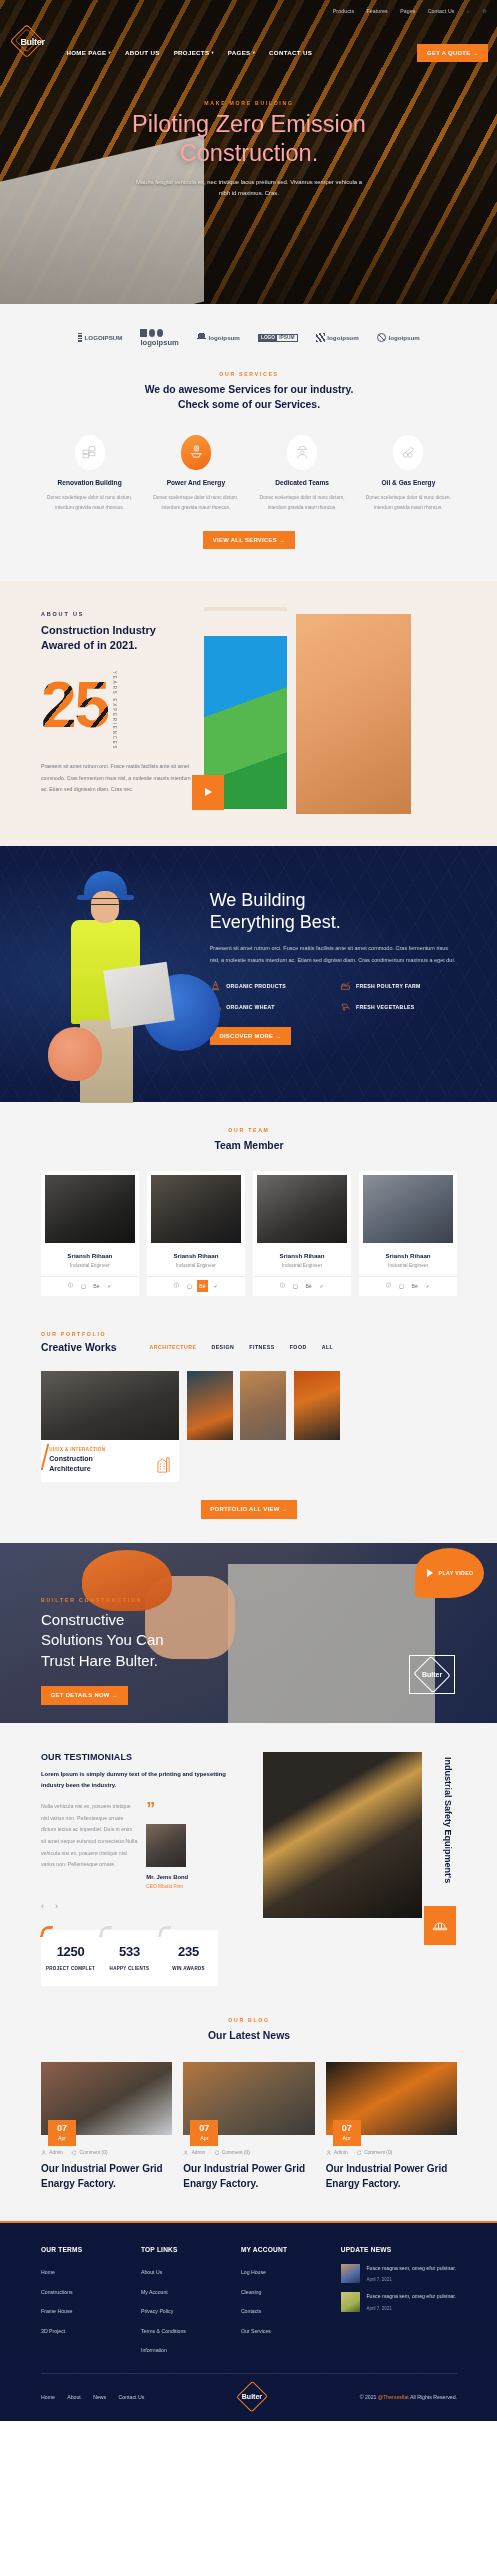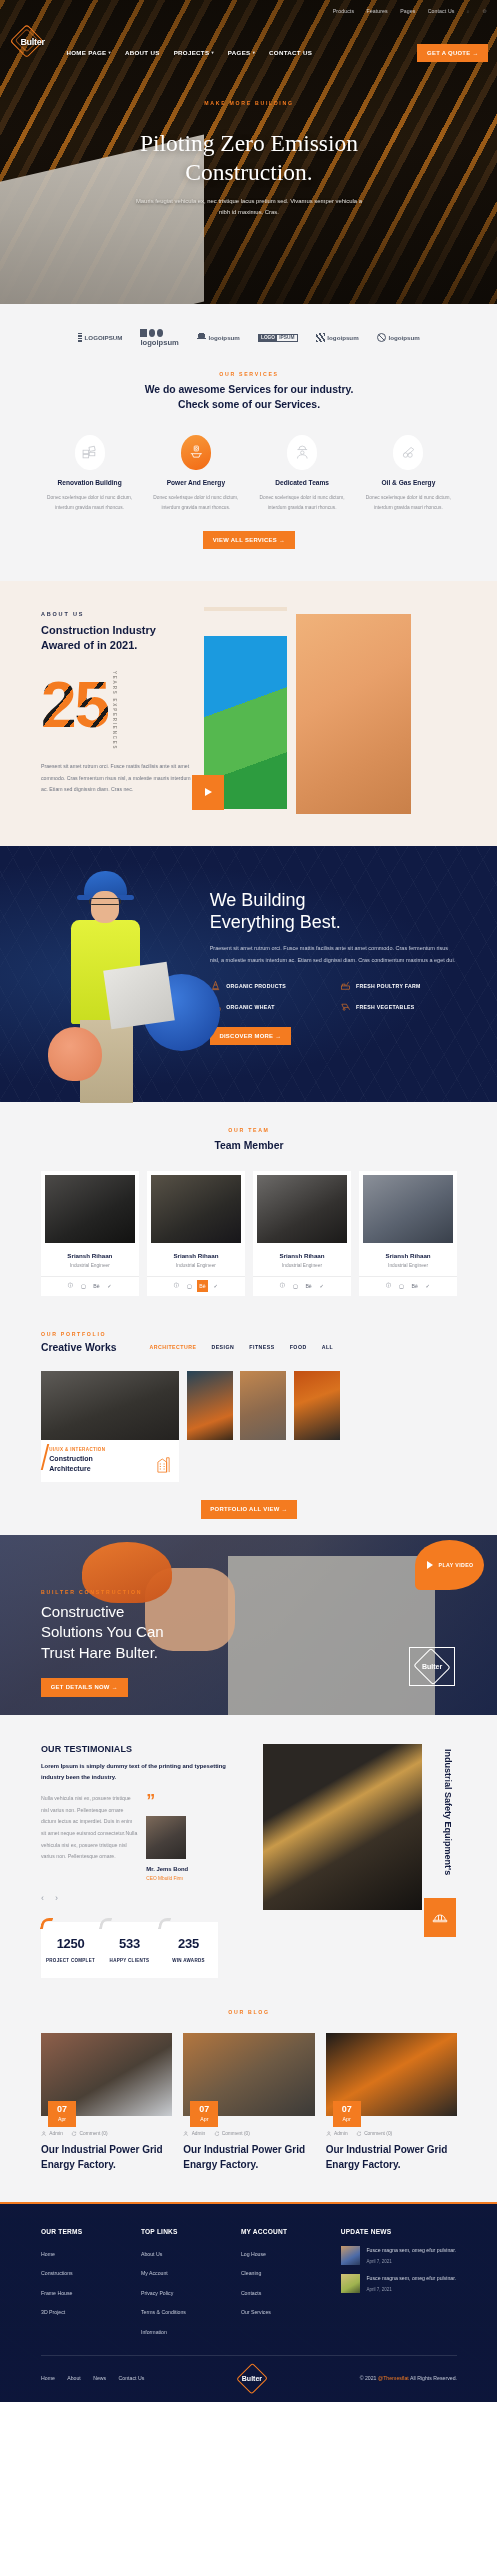--- a/index.html
+++ b/index.html
@@ -102,25 +102,24 @@
   .hero-body {
     position: relative; z-index: 4;
     text-align: center;
     padding-top: 43px;
   }
   .eyebrow {
     color: #f47b20; font-size: 5.2px; font-weight: 700;
     letter-spacing: 1.7px; text-transform: uppercase;
   }
   .hero-title {
-    color: #ffffff; font-weight: 400;
+    color: #fca5a5; font-weight: 400;
     font-size: 23.5px; line-height: 1.22;
-    margin-top: 23px;
+    margin-top: 4px;
     text-shadow: 0 1.4px 7px rgba(0,0,0,.45);
-    font-family: Liberation Serif, serif;
   }
   .hero-sub {
     color: #e6e3de; font-size: 5.9px; line-height: 1.9;
     margin: 9.7px auto 0; width: 228px;
     text-shadow: 0 0.7px 2.8px rgba(0,0,0,.6);
   }
 
   
   .logos {
     background: #f4f4f5;
@@ -279,21 +278,21 @@
     display:flex; align-items:center; justify-content:center; gap: 1.4px;
     border-top: 0.7px solid #ececed; margin-top: 8.3px; padding: 2.8px 0 4.1px;
   }
   .tsoc i {
     width: 11.7px; height: 11.7px; display:flex;align-items:center;justify-content:center;
     font-style: normal; font-size: 5.2px; color:#6f7480;
   }
   .tsoc i.on { background:#f47b20; color:#fff; }
 
   
-  .portfolio { background: #f4f4f5; padding: 7px 0 16px; }
+  .portfolio { background: #f4f4f5; padding: 7px 0 24px; }
   .pf-head { display:flex; align-items:flex-end; padding: 0 41px; gap: 18px; }
   .pf-head h2 { font-size: 10.4px; font-weight: 700; margin-top: 4.8px; }
   .pf-filters { display:flex; gap: 15px; margin-bottom: 2.8px; margin-left: 15px; }
   .pf-filters a {
     font-size: 5.2px; font-weight: 700; letter-spacing: 0.5px;
     color: #111a3f; text-decoration: none; text-transform: uppercase;
   }
   .pf-filters a.active { color: #f47b20; }
   .pf-grid { display:flex; gap: 7.6px; padding: 0 41px; margin-top: 18px; align-items: flex-start;}
   .pf-main { width: 138px; position: relative; }
@@ -372,21 +371,21 @@
     font-size: 9px; font-weight: 800; line-height: 1.25; color:#111a3f;
   }
   .tr-hat { position:absolute; right: 1.4px; bottom: 41px; width: 32px; height: 39px;
     background:#f47b20; display:flex;align-items:center;justify-content:center;}
   .tr-hat svg { width: 18px; height: 18px; }
 
   
   .blog { background: #f4f4f5; padding: 9.7px 0 30px; text-align:center; }
   .blog-grid { display:grid; grid-template-columns: repeat(3,1fr); gap: 11px; padding: 0 41px; margin-top: 18px; text-align:left;}
   .bcard { position: relative; }
-  .bimg { height: 83px; position: relative; }
+  .bimg { height: 73px; position: relative; }
   .bi1{background:linear-gradient(150deg,#8e5f4a,#4a4036 55%,#c9cdd2);}
   .bi2{background:linear-gradient(150deg,#b3763f,#6e5a44 50%,#3b3a38);}
   .bi3{background:linear-gradient(150deg,#1c1a19,#d9731a 48%,#2a2724);}
   .bdate {
     position:absolute; left: 7px; bottom: -11px;
     background:#f47b20; color:#fff; width: 28px; padding: 4.1px 0 4.8px; text-align:center;
   }
   .bdate .d { font-size: 9px; font-weight: 700; line-height:1; }
   .bdate .m { font-size: 5.2px; margin-top: 2.1px; }
   .bmeta { display:flex; gap: 8.3px; margin-top: 15px; font-size: 4.8px; color:#8d8f96; align-items:center;}
@@ -826,20 +825,21 @@
           <path d="M5 15a7 7 0 0 1 14 0"></path>
             <path d="M3 15h18v2H3z"></path>
             <path d="M10 8.5V15M14 8.5V15"></path>
         </svg>
       </div>
     </div>
   </section>
 
   <section class="blog">
     <div class="eyebrow">OUR BLOG</div>
+    <h2 class="sec-title">Our Latest News</h2>
 
     <div class="blog-grid">
       <article class="bcard">
         <div class="bimg bi1">
           <div class="bdate">
             <div class="d">07</div>
             <div class="m">Apr</div>
           </div>
         </div>
         <div class="bmeta">

